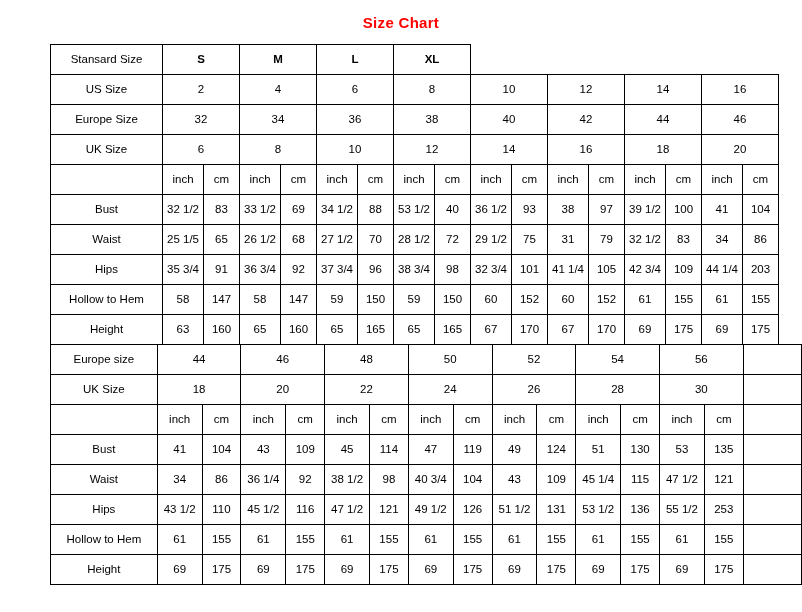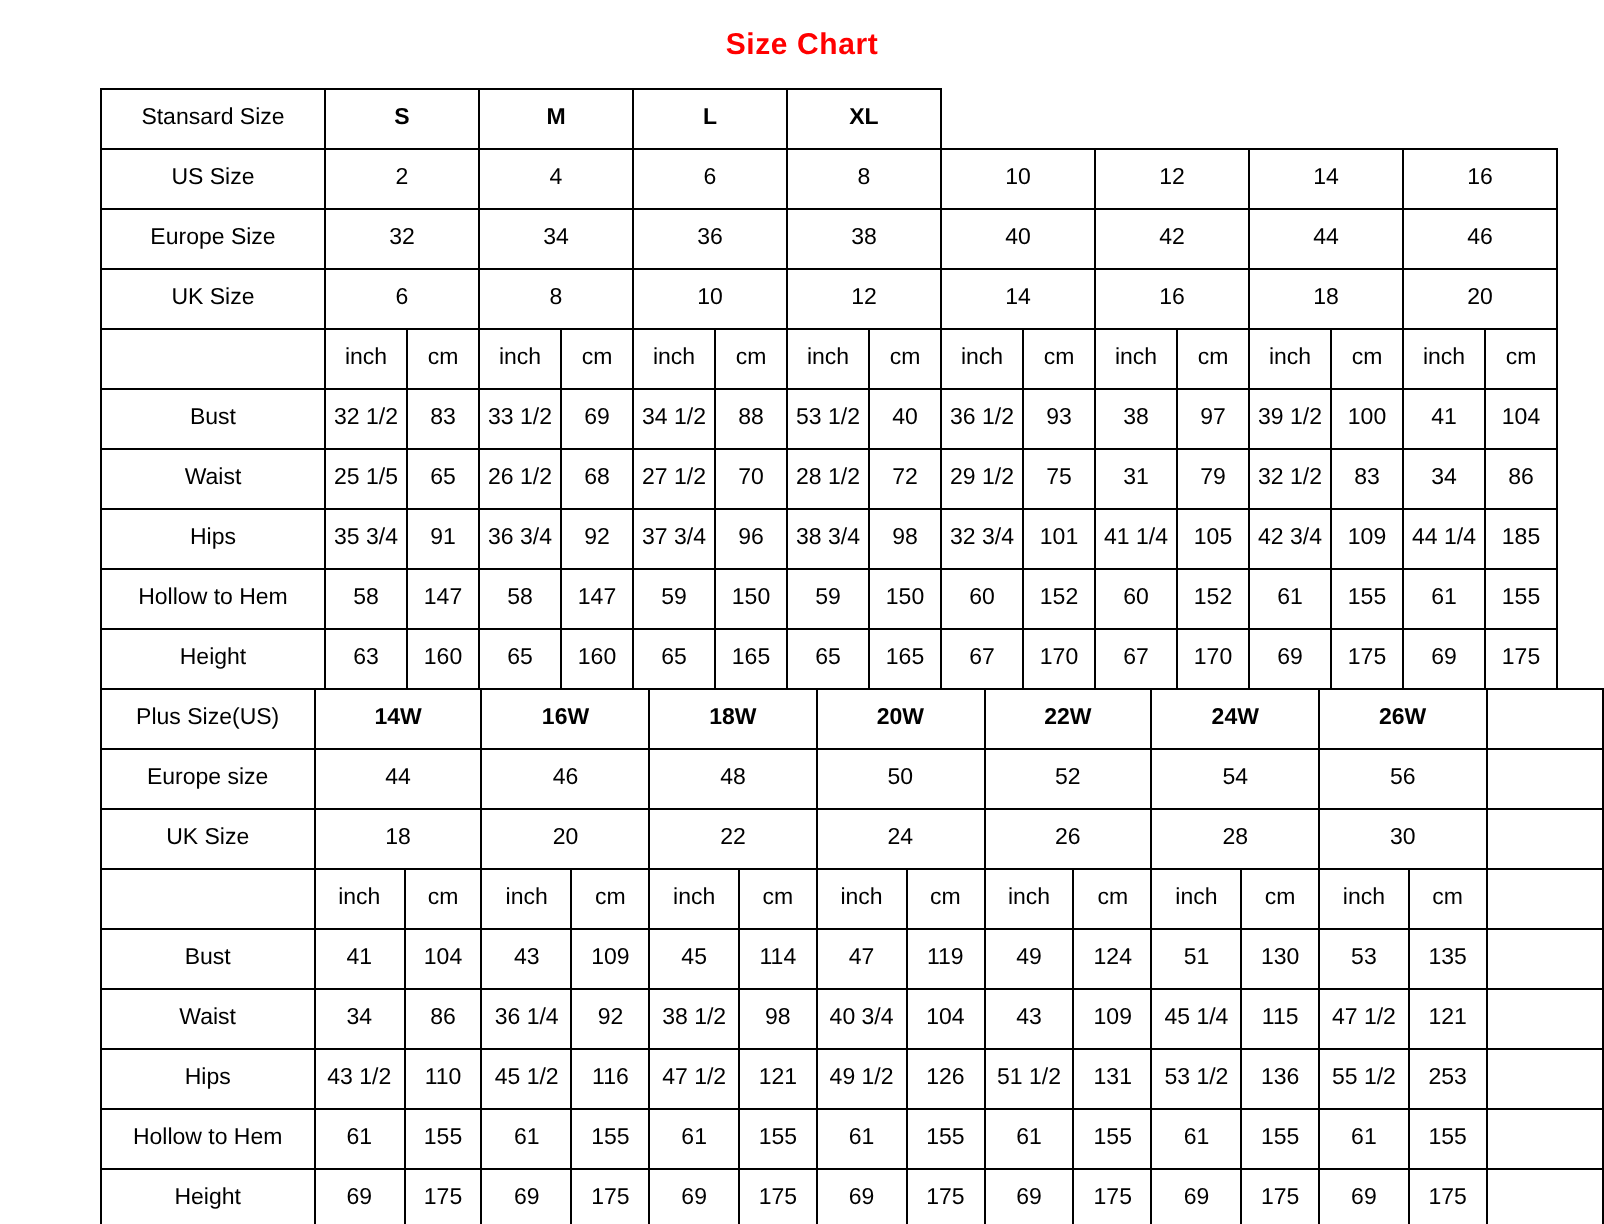--- a/index.html
+++ b/index.html
@@ -214,21 +214,21 @@
             <td>96</td>
             <td>38 3/4</td>
             <td>98</td>
             <td>32 3/4</td>
             <td>101</td>
             <td>41 1/4</td>
             <td>105</td>
             <td>42 3/4</td>
             <td>109</td>
             <td>44 1/4</td>
-            <td>185</td>
+            <td>203</td>
           </tr>
           <tr>
             <td class="rowhead">Hollow to Hem</td>
             <td>58</td>
             <td>147</td>
             <td>58</td>
             <td>147</td>
             <td>59</td>
             <td>150</td>
             <td>59</td>
@@ -279,31 +279,20 @@
           <col style="width:42px">
         <col style="width:47px">
           <col style="width:42px">
         <col style="width:47px">
           <col style="width:42px">
         <col style="width:47px">
           <col style="width:42px">
         <col style="width:68px">
       </colgroup>
       <tbody id="t2-body">
-          <tr>
-            <td class="hdr-left">Plus Size(US)</td>
-            <td class="grouphead" colspan="2">14W</td>
-            <td class="grouphead" colspan="2">16W</td>
-            <td class="grouphead" colspan="2">18W</td>
-            <td class="grouphead" colspan="2">20W</td>
-            <td class="grouphead" colspan="2">22W</td>
-            <td class="grouphead" colspan="2">24W</td>
-            <td class="grouphead" colspan="2">26W</td>
-            <td class="blank" rowspan="1"></td>
-          </tr>
           <tr>
             <td class="rowhead">Europe size</td>
             <td colspan="2">44</td>
             <td colspan="2">46</td>
             <td colspan="2">48</td>
             <td colspan="2">50</td>
             <td colspan="2">52</td>
             <td colspan="2">54</td>
             <td colspan="2">56</td>
             <td class="blank"></td>

